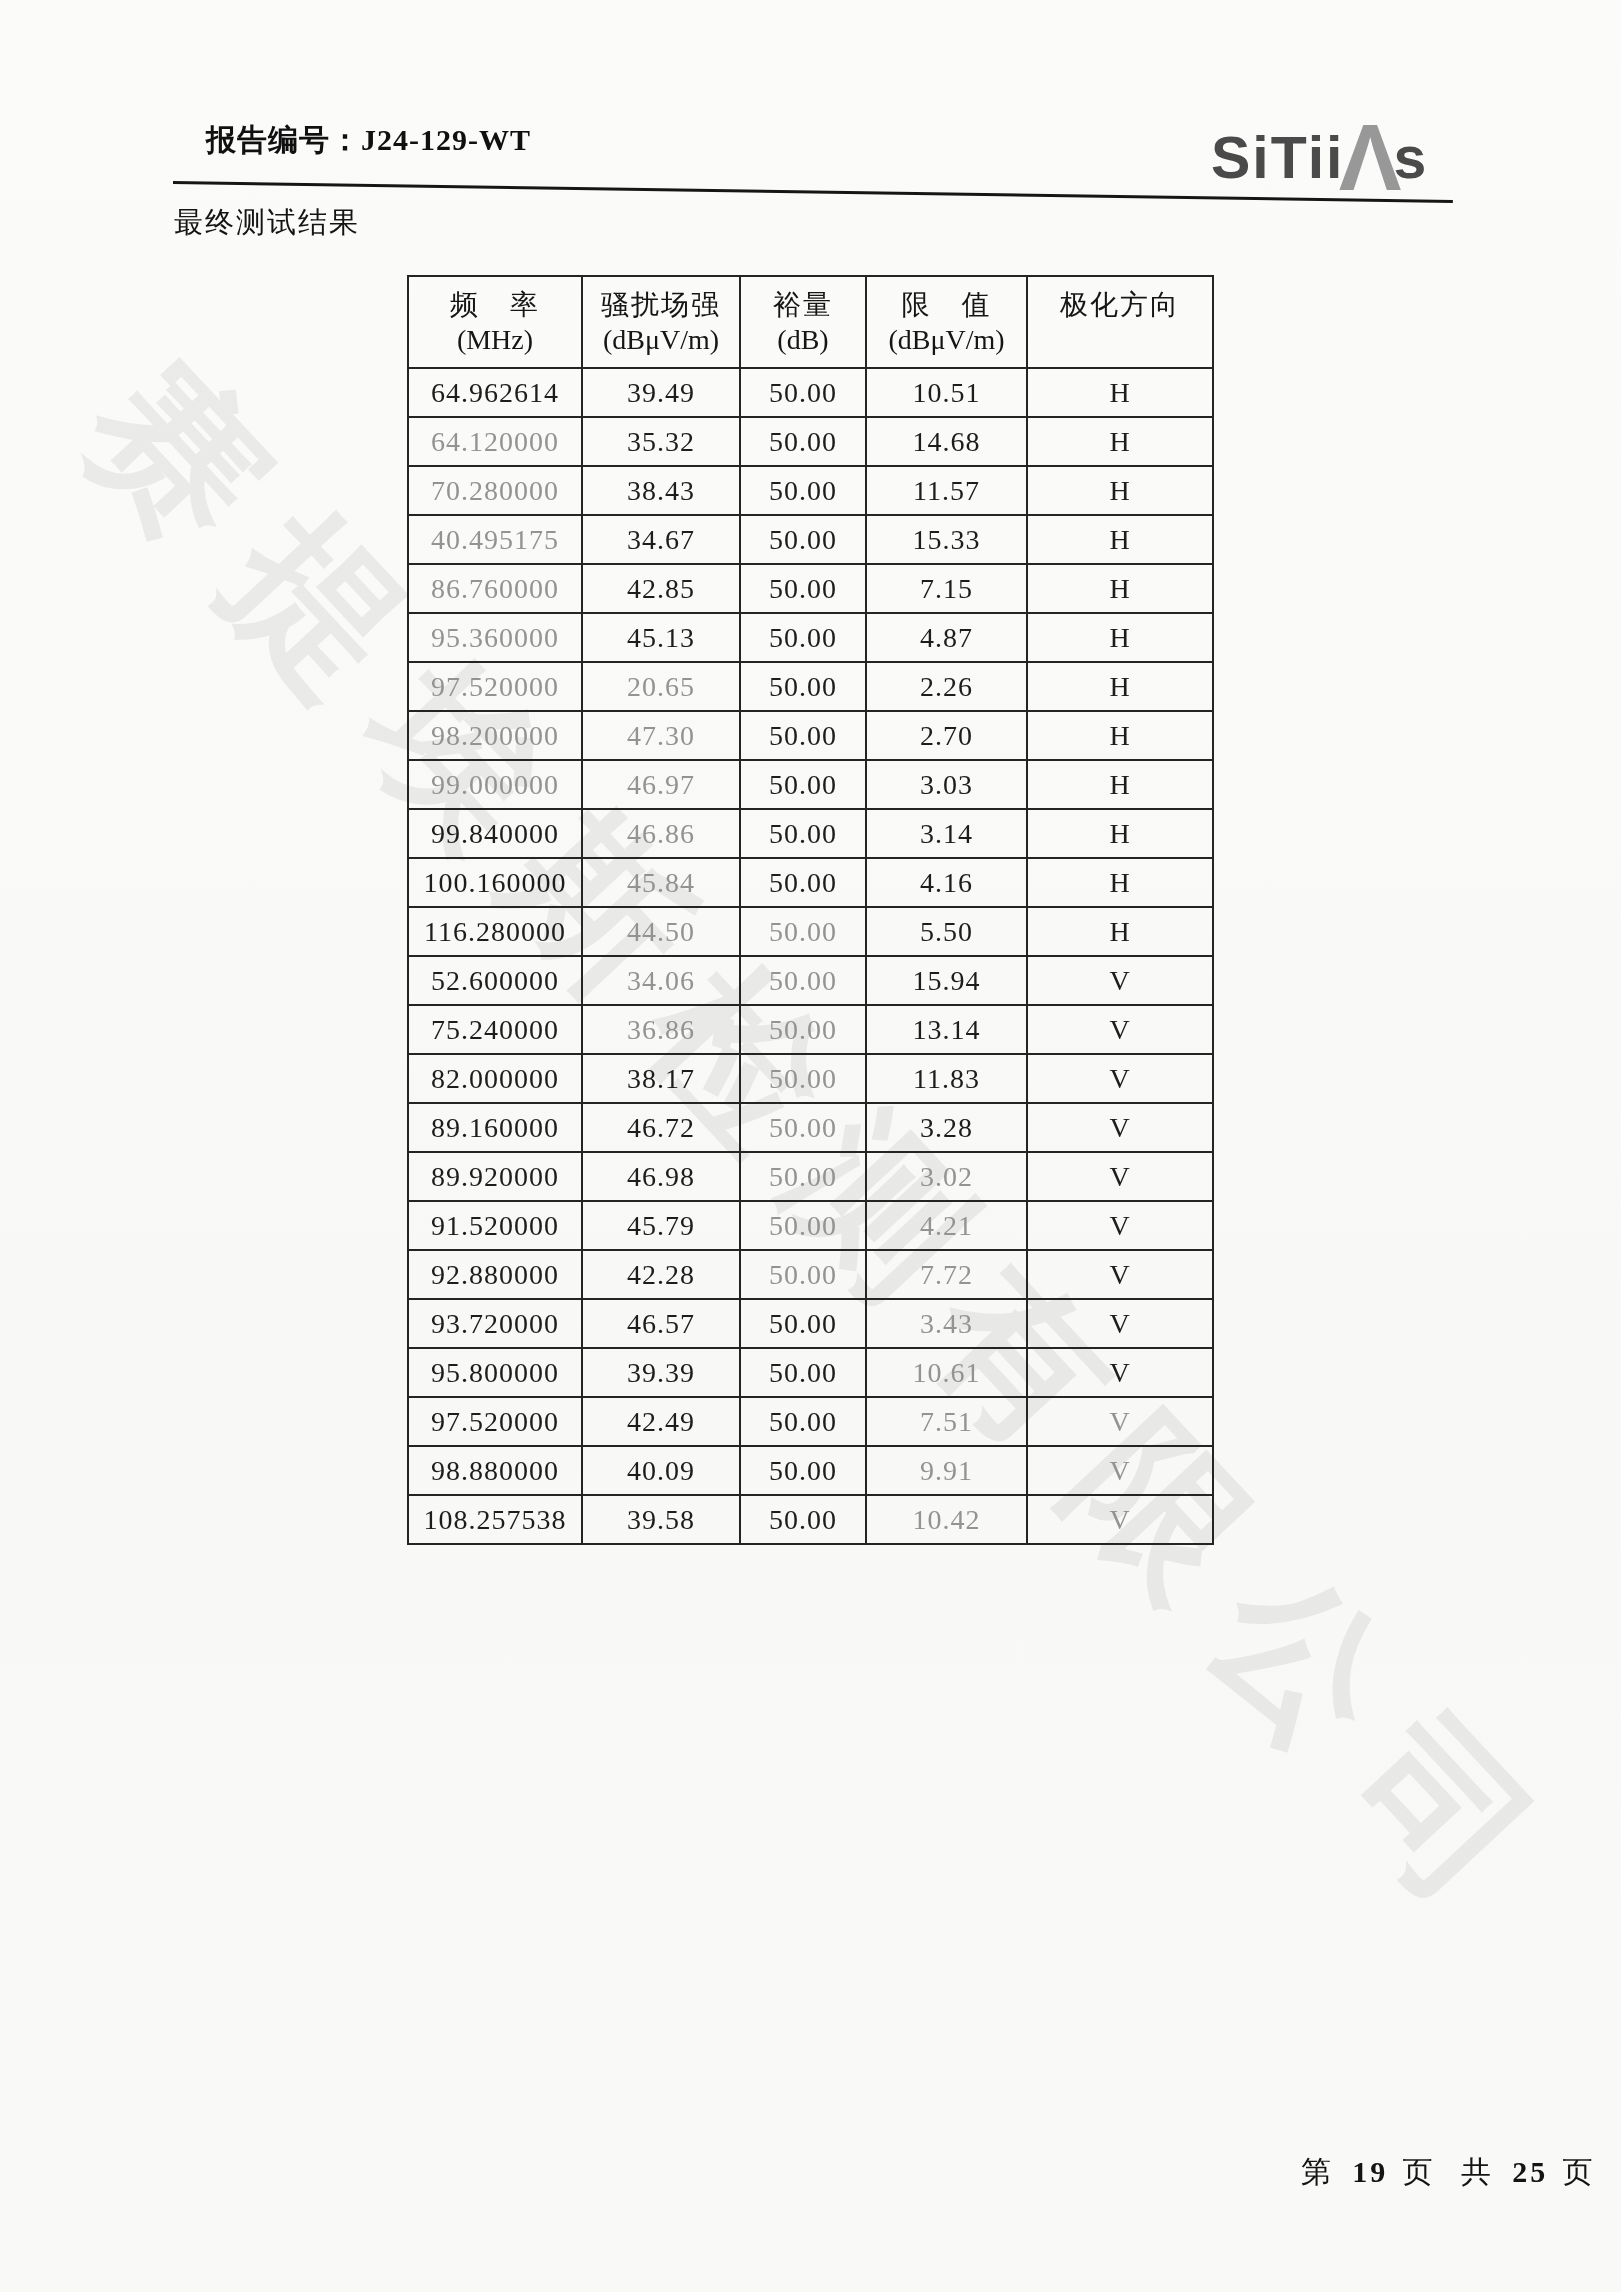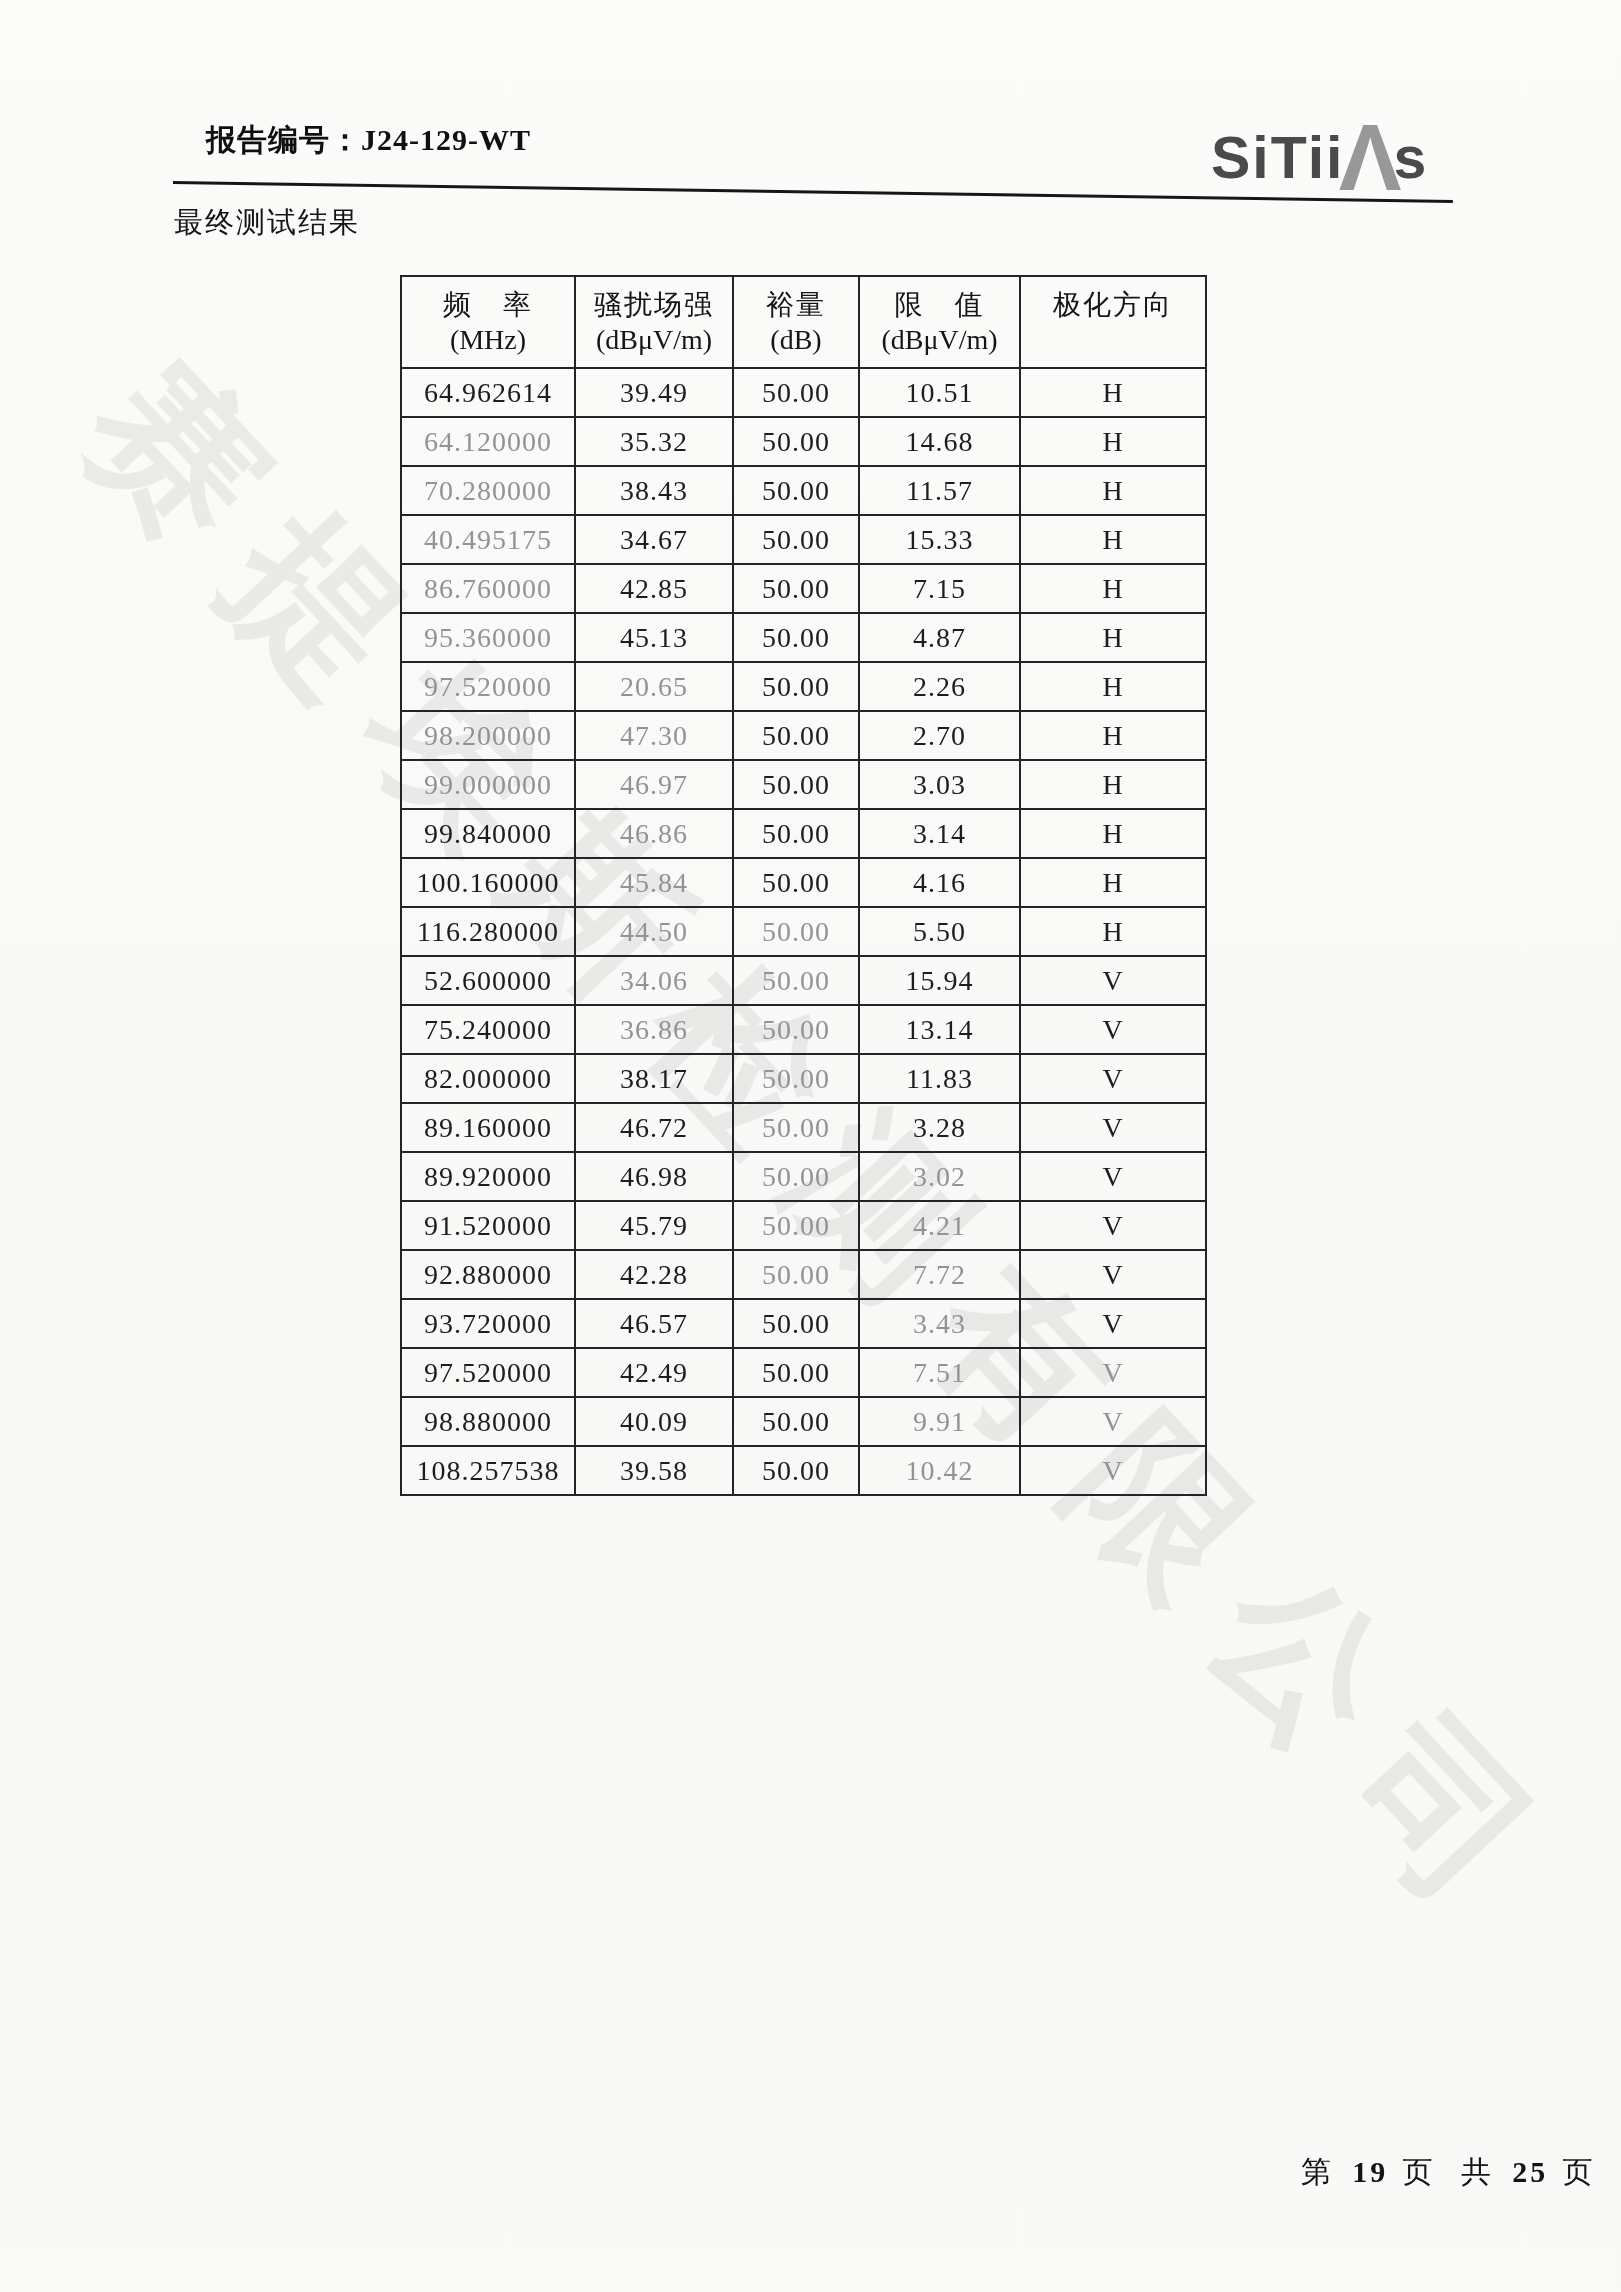--- a/index.html
+++ b/index.html
@@ -55,21 +55,21 @@
   .rt {
     position:absolute; left:400px; top:275px;
     border-collapse:collapse; table-layout:fixed; z-index:1;
     background:transparent;
   }
   .rt th, .rt td {
     border:2px solid #242424;
     text-align:center; vertical-align:middle; padding:0;
     overflow:hidden;
   }
-  .rt { border:2.9px solid #1d1d1d; }
+  .rt { border:2.9px solid #1d1d1d;margin-left:7px; }
   .rt thead th { height:90px; font-weight:400; font-size:28px; color:#161616; }
   .rt thead .h-title { letter-spacing:2px; }
   .rt thead .h-unit  { min-height:35px; letter-spacing:0; }
   .rt td { height:47px; font-size:28px; color:#1d1d1d; letter-spacing:1px; }
   .rt td.faded { color:#939393; }
 
   
   .footer {
     position:absolute; left:0; top:2152px; width:1621px;
     text-align:right; z-index:2;
@@ -267,20 +267,27 @@
           <td>V</td>
         </tr>
         <tr>
           <td>93.720000</td>
           <td>46.57</td>
           <td>50.00</td>
           <td class="faded">3.43</td>
           <td>V</td>
         </tr>
         <tr>
+          <td>95.800000</td>
+          <td>39.39</td>
+          <td>50.00</td>
+          <td class="faded">10.61</td>
+          <td>V</td>
+        </tr>
+        <tr>
           <td>97.520000</td>
           <td>42.49</td>
           <td>50.00</td>
           <td class="faded">7.51</td>
           <td class="faded">V</td>
         </tr>
         <tr>
           <td>98.880000</td>
           <td>40.09</td>
           <td>50.00</td>

